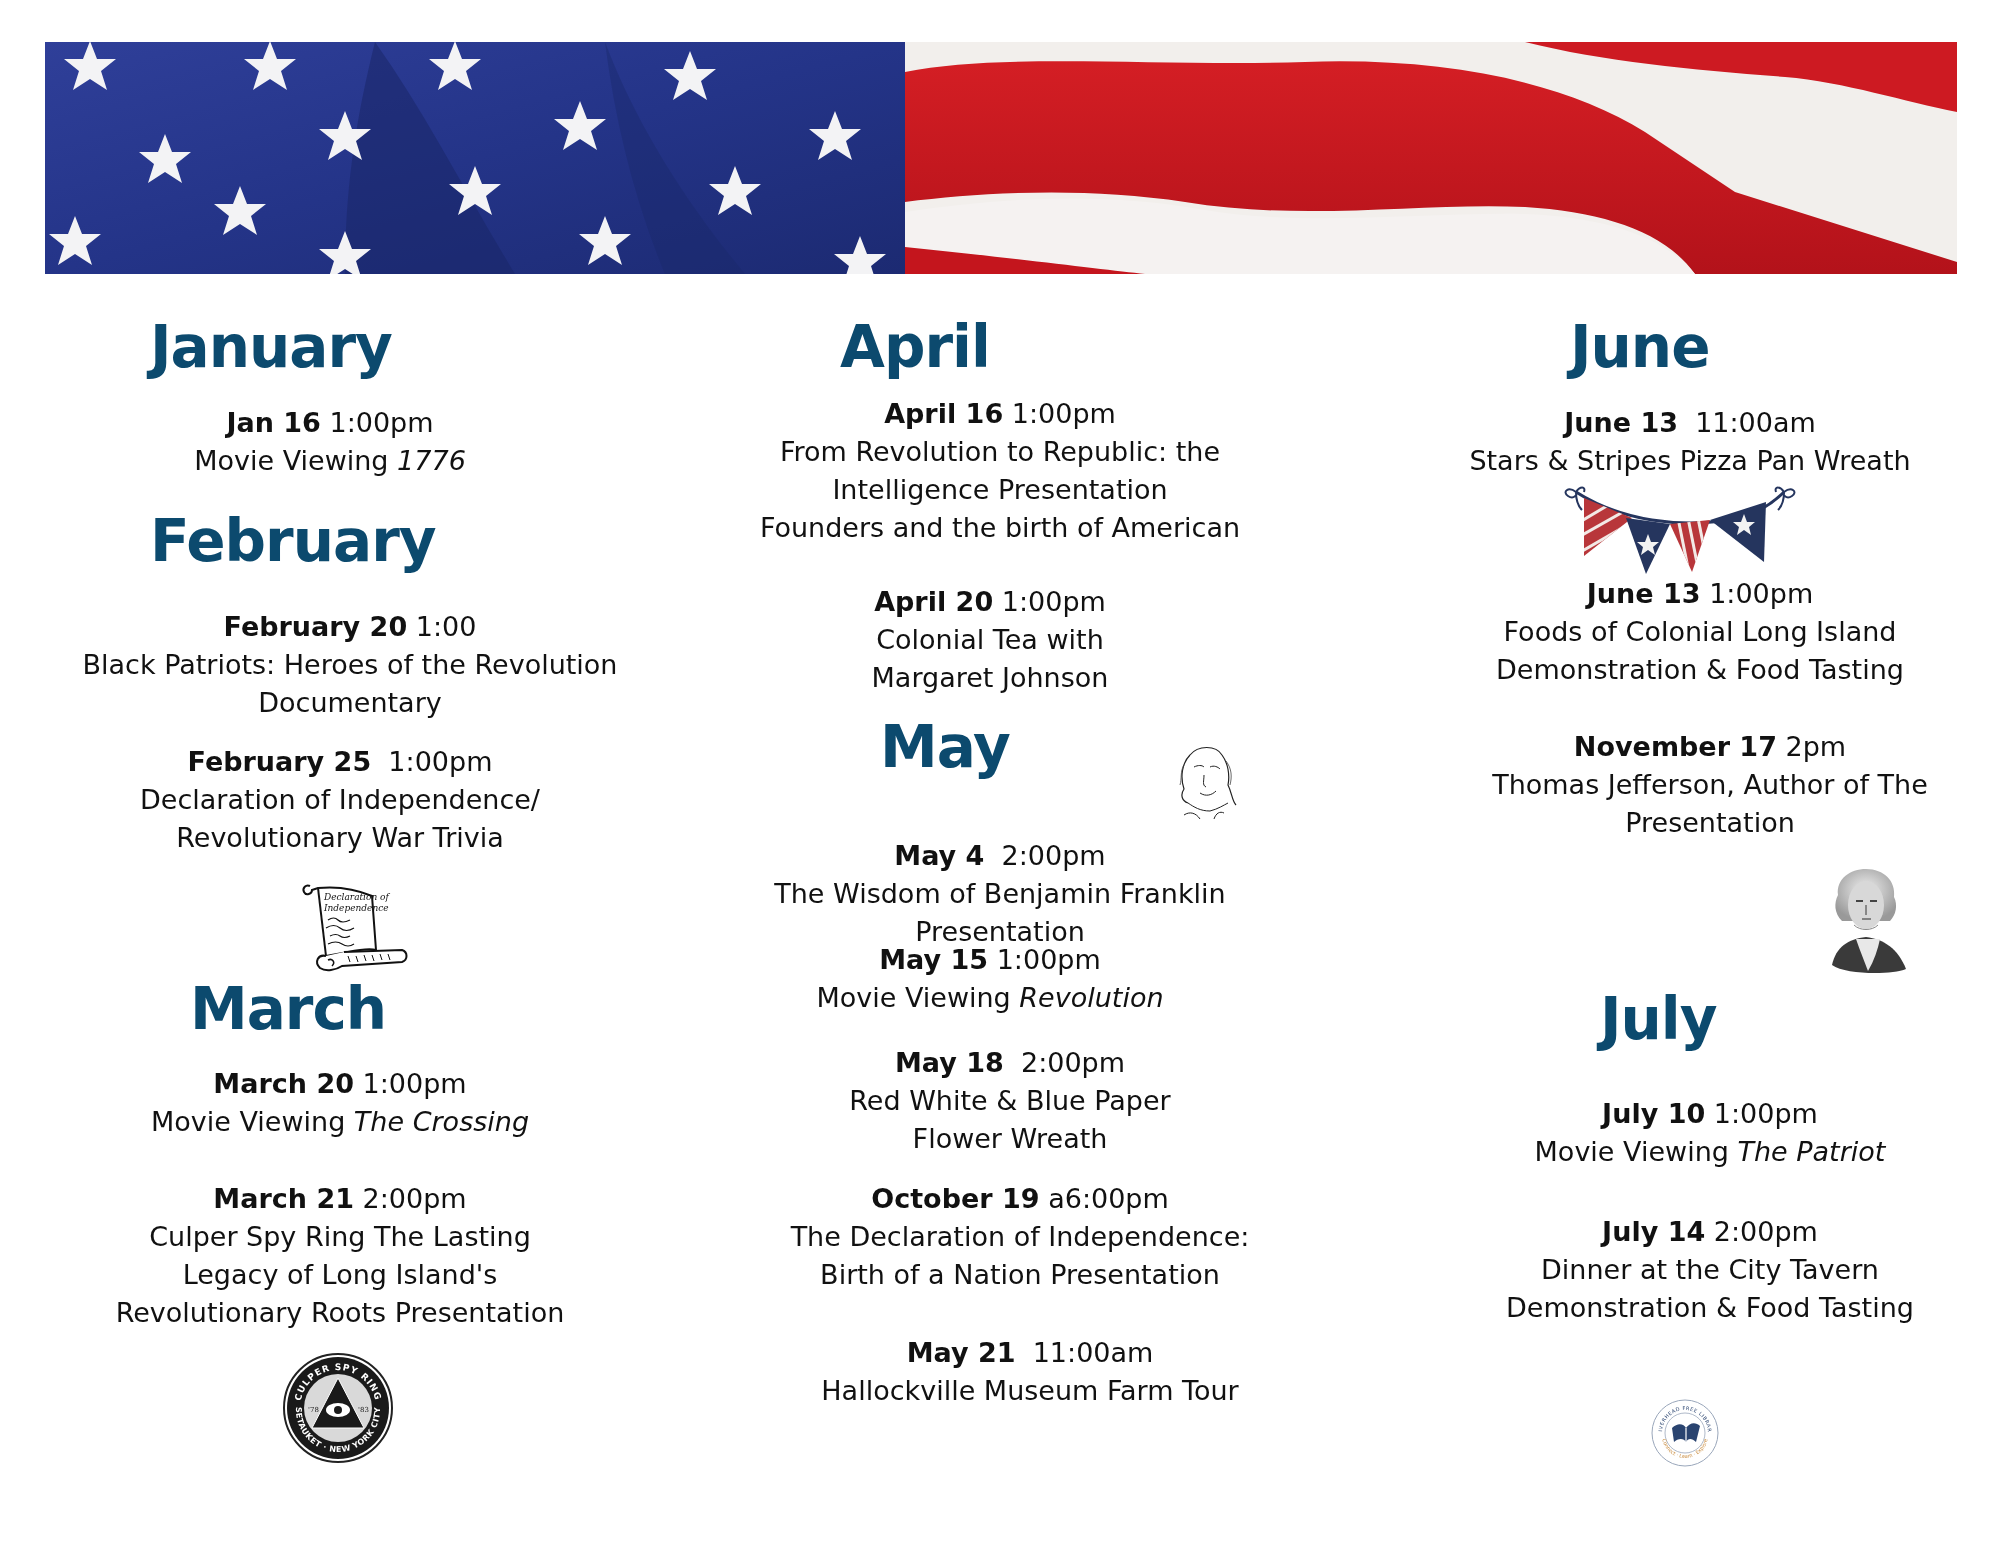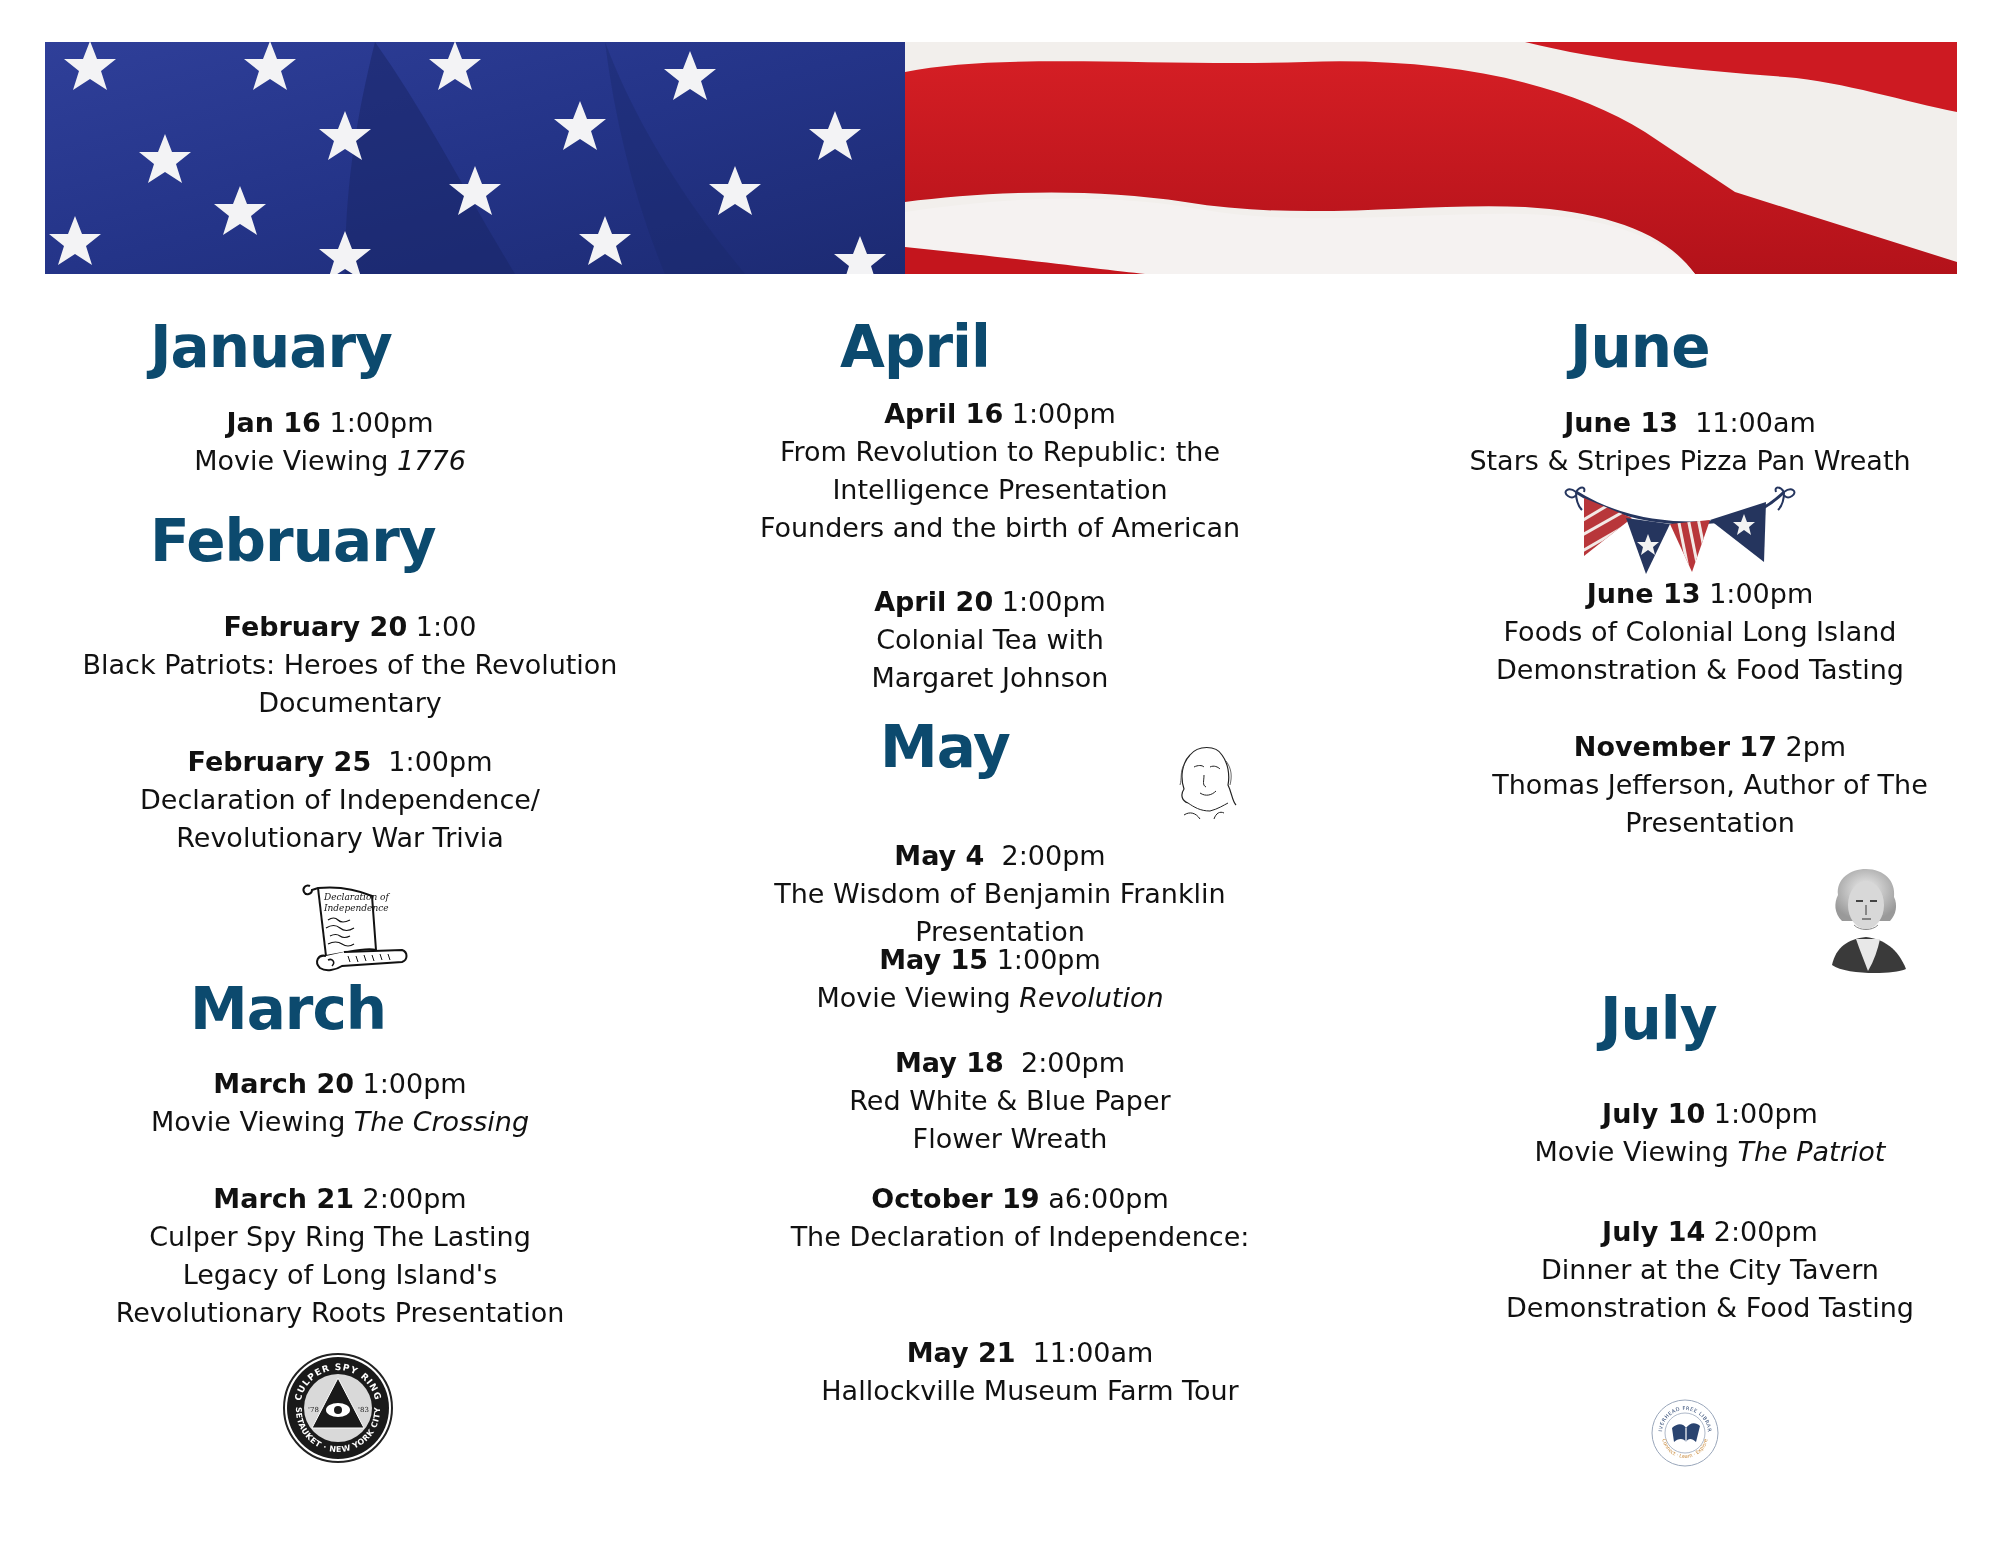--- a/index.html
+++ b/index.html
@@ -162,20 +162,21 @@
   <span class="line"><span>Movie Viewing </span><i>Revolution</i></span>
 </div>
 <div class="event" style="left:810px; top:1044px; width:400px;">
   <span class="line"><span class="date">May 18</span>&nbsp; <span>2:00pm</span></span>
   <span class="line">Red White &amp; Blue Paper</span>
   <span class="line">Flower Wreath</span>
 </div>
 <div class="event" style="left:760px; top:1180px; width:520px;">
   <span class="line"><span class="date">October 19</span> <span>a6:00pm</span></span>
   <span class="line">The Declaration of Independence:</span>
+  <span class="line">Birth of a Nation Presentation</span>
 </div>
 <div class="event" style="left:780px; top:1334px; width:500px;">
   <span class="line"><span class="date">May 21</span>&nbsp; <span>11:00am</span></span>
   <span class="line">Hallockville Museum Farm Tour</span>
 </div>
 
 <div class="month" style="left:1570px; top:318px; width:220px;">June</div>
 <div class="event" style="left:1440px; top:404px; width:500px;">
   <span class="line"><span class="date">June 13</span>&nbsp; <span>11:00am</span></span>
   <span class="line">Stars &amp; Stripes Pizza Pan Wreath</span>

